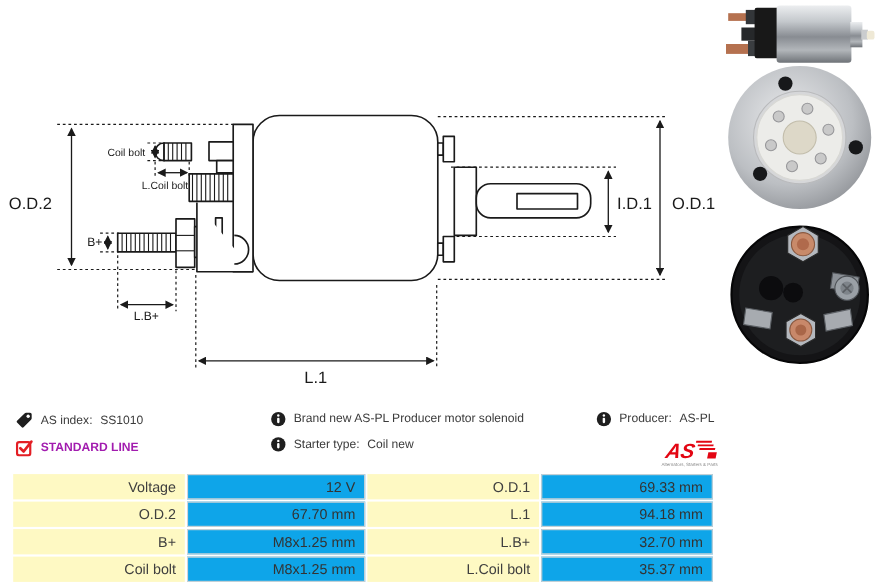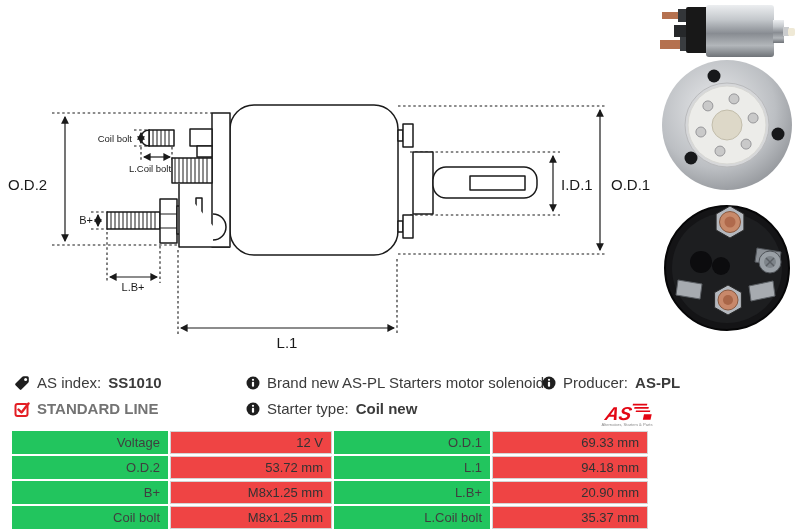--- a/index.html
+++ b/index.html
@@ -12,30 +12,30 @@
   .hatch{stroke:#1a1a1a;stroke-width:1;}
   .dot{stroke:#1a1a1a;stroke-width:1.1;stroke-dasharray:2.5 2.6;fill:none;}
   .dim{stroke:#1a1a1a;stroke-width:1.2;}
   .lbl-lg{font:15px "Liberation Sans",sans-serif;fill:#1a1a1a;}
   .lbl-md{font:11px "Liberation Sans",sans-serif;fill:#1a1a1a;}
   .lbl-sm{font:9.5px "Liberation Sans",sans-serif;fill:#1a1a1a;}
   
   .photo{position:absolute;}
   
   .info-col{position:absolute;top:374px;display:flex;flex-direction:column;gap:9px;}
-  .info-row{display:flex;align-items:center;gap:7px;font-size:15px;white-space:nowrap;}
-  .b{font-weight:bold;}
-  .red{color:#737373;font-weight:bold;}
+  .info-row{display:flex;align-items:center;gap:7px;font-size:11px;white-space:nowrap;}
+  .b{font-weight:normal;}
+  .red{color:#a21caf;font-weight:bold;}
   .logo-wrap{margin-left:52px;margin-top:1px;}
   
   .spec{position:absolute;left:10px;top:429px;width:640px;
         border-collapse:separate;border-spacing:2px;table-layout:fixed;}
   .spec td{height:21px;font-size:13px;text-align:right;padding:0 8px 0 0;vertical-align:middle;}
-  .spec td.k{background:#22c55e;color:#3f3f3f;}
-  .spec td.v{background:#ef4444;border:1px solid #d4d4d4;color:#333;}
+  .spec td.k{background:#fef9c3;color:#3f3f3f;}
+  .spec td.v{background:#0ea5e9;border:1px solid #d4d4d4;color:#333;}
 </style>
 </head>
 <body>
 
 <div class="page">
 
   <svg class="diagram" width="650" height="368" viewBox="0 0 650 368">
     <defs>
       <marker id="arr" viewBox="0 0 10 10" refX="8.5" refY="5" markerWidth="6.5" markerHeight="6.5" orient="auto-start-reverse">
         <path d="M0 0 L10 5 L0 10 z" fill="#1a1a1a"></path>
@@ -239,21 +239,21 @@
     </div>
   </div>
 
   <div class="info-col" style="left:246px;">
     <div class="info-row">
       <svg width="14" height="14" viewBox="0 0 14 14">
         <circle cx="7" cy="7" r="6.5" fill="#1f1f1f"></circle>
         <circle cx="7" cy="3.8" r="1.1" fill="#ffffff"></circle>
         <rect x="5.9" y="5.7" width="2.2" height="5" rx="1" fill="#ffffff"></rect>
       </svg>
-      <span>Brand new AS-PL Starters motor solenoid</span>
+      <span>Brand new AS-PL Producer motor solenoid</span>
     </div>
     <div class="info-row">
       <svg width="14" height="14" viewBox="0 0 14 14">
         <circle cx="7" cy="7" r="6.5" fill="#1f1f1f"></circle>
         <circle cx="7" cy="3.8" r="1.1" fill="#ffffff"></circle>
         <rect x="5.9" y="5.7" width="2.2" height="5" rx="1" fill="#ffffff"></rect>
       </svg>
       <span>Starter type:</span>
       <span class="b">Coil new</span>
     </div>
@@ -292,29 +292,29 @@
       </colgroup>
     <tbody>
       <tr>
         <td class="k">Voltage</td>
         <td class="v">12 V</td>
         <td class="k">O.D.1</td>
         <td class="v">69.33 mm</td>
       </tr>
       <tr>
         <td class="k">O.D.2</td>
-        <td class="v">53.72 mm</td>
+        <td class="v">67.70 mm</td>
         <td class="k">L.1</td>
         <td class="v">94.18 mm</td>
       </tr>
       <tr>
         <td class="k">B+</td>
         <td class="v">M8x1.25 mm</td>
         <td class="k">L.B+</td>
-        <td class="v">20.90 mm</td>
+        <td class="v">32.70 mm</td>
       </tr>
       <tr>
         <td class="k">Coil bolt</td>
         <td class="v">M8x1.25 mm</td>
         <td class="k">L.Coil bolt</td>
         <td class="v">35.37 mm</td>
       </tr>
     </tbody>
   </table>
 

